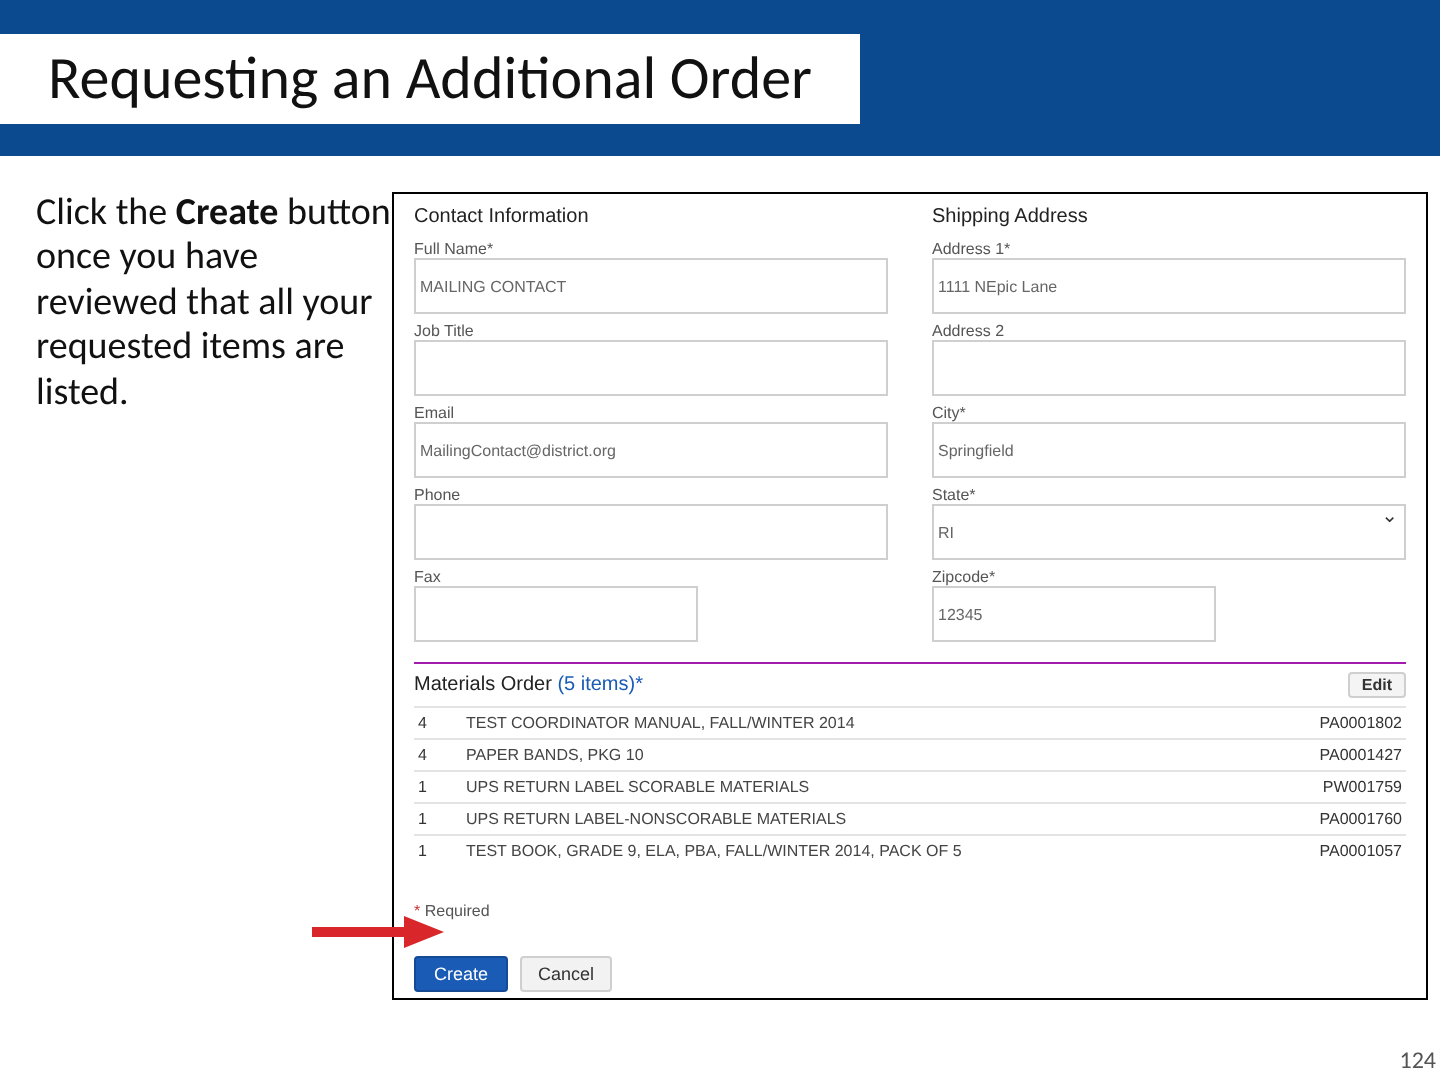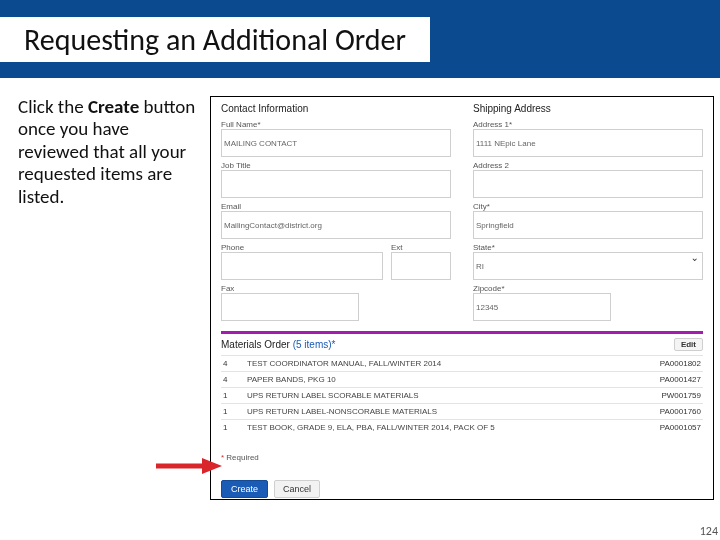--- a/index.html
+++ b/index.html
@@ -20,21 +20,20 @@
   }
   .banner-inner {
     background: #fff;
     padding: 4px 24px;
     font-size: 30px;
     color: #111;
   }
   .content {
     display: flex;
     padding: 18px 6px 0 18px;
-    gap: 14px;
   }
   .instruction {
     width: 178px;
     font-size: 19px;
     line-height: 1.18;
     color: #111;
   }
   .instruction .bold { font-weight: 700; }
   .panel {
     flex: 1;
@@ -84,21 +83,21 @@
     position: absolute;
     right: 3px; top: -1px;
     font-size: 10px;
     color: #333;
   }
   .mat-head {
     display: flex;
     align-items: center;
     margin-top: 10px;
     padding-top: 4px;
-    border-top: 3px solid #a21caf;
+    border-top: 1px solid #a21caf;
     font-size: 10px;
     color: #222;
   }
   .mat-head .cnt { color: #1a5bb5; }
   .mat-head .edit {
     margin-left: auto;
     border: 1px solid #cfcfcf;
     border-radius: 2px;
     font-size: 8px;
     padding: 1px 6px;
@@ -184,24 +183,20 @@
         <div class="input">MAILING CONTACT</div>
         <div class="fld-label">Job Title</div>
         <div class="input"></div>
         <div class="fld-label">Email</div>
         <div class="input">MailingContact@district.org</div>
         <div class="row2">
           <div>
             <div class="fld-label">Phone</div>
             <div class="input"></div>
           </div>
-          <div style="flex:0 0 60px">
-            <div class="fld-label">Ext</div>
-            <div class="input"></div>
-          </div>
         </div>
         <div class="fld-label">Fax</div>
         <div class="input short"></div>
       </div>
 
       <div class="col">
         <div class="section-h">Shipping Address</div>
         <div class="fld-label">Address 1*</div>
         <div class="input">1111 NEpic Lane</div>
         <div class="fld-label">Address 2</div>

